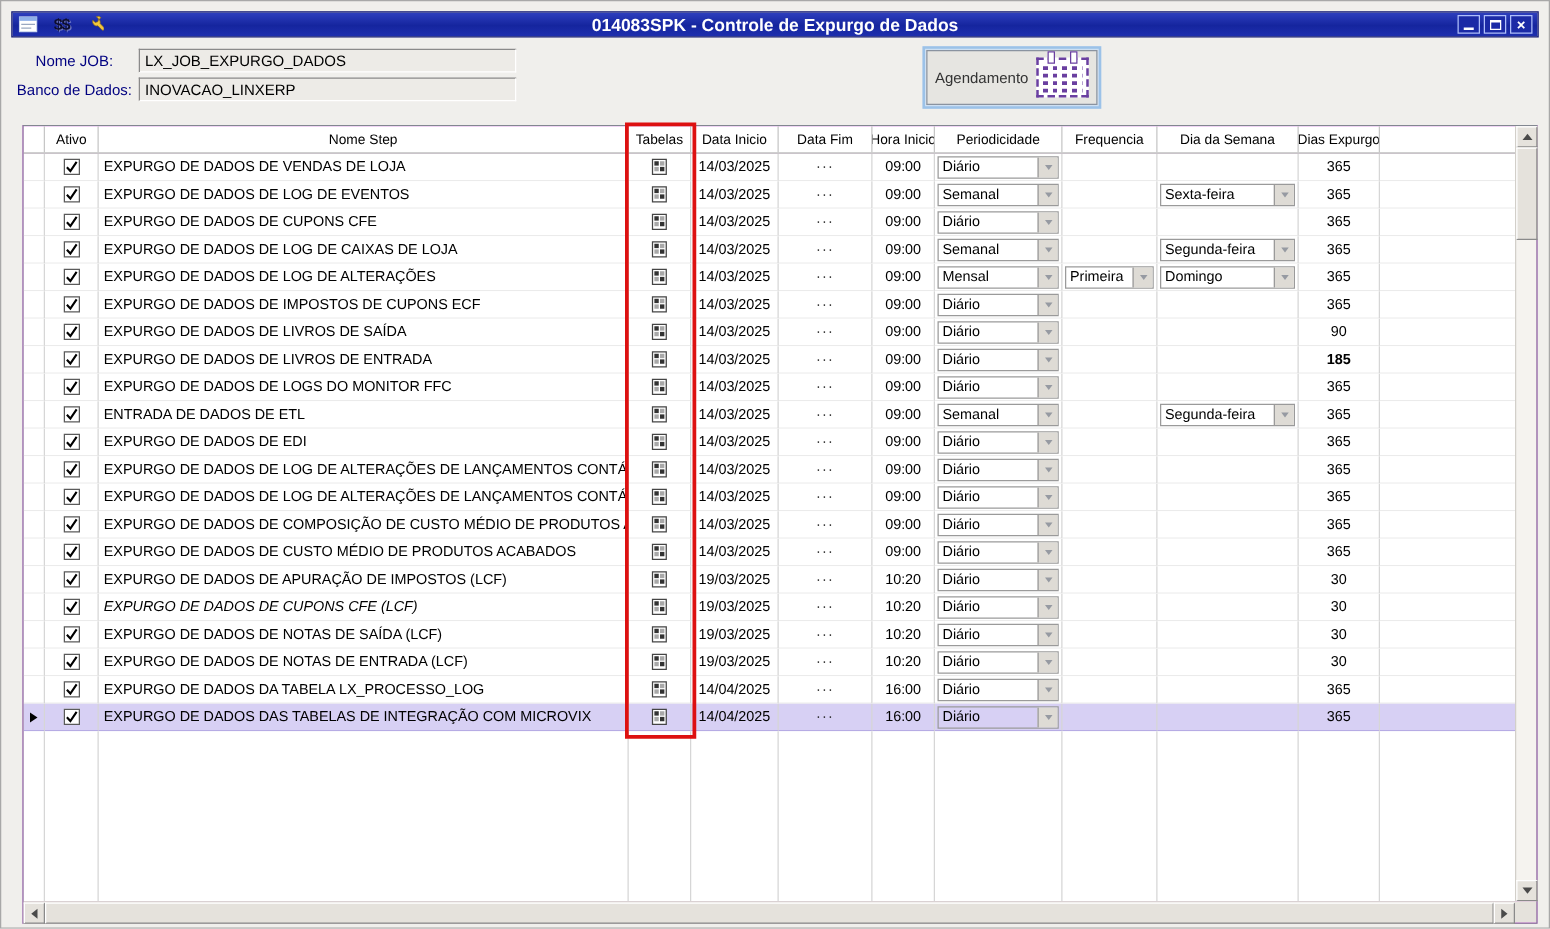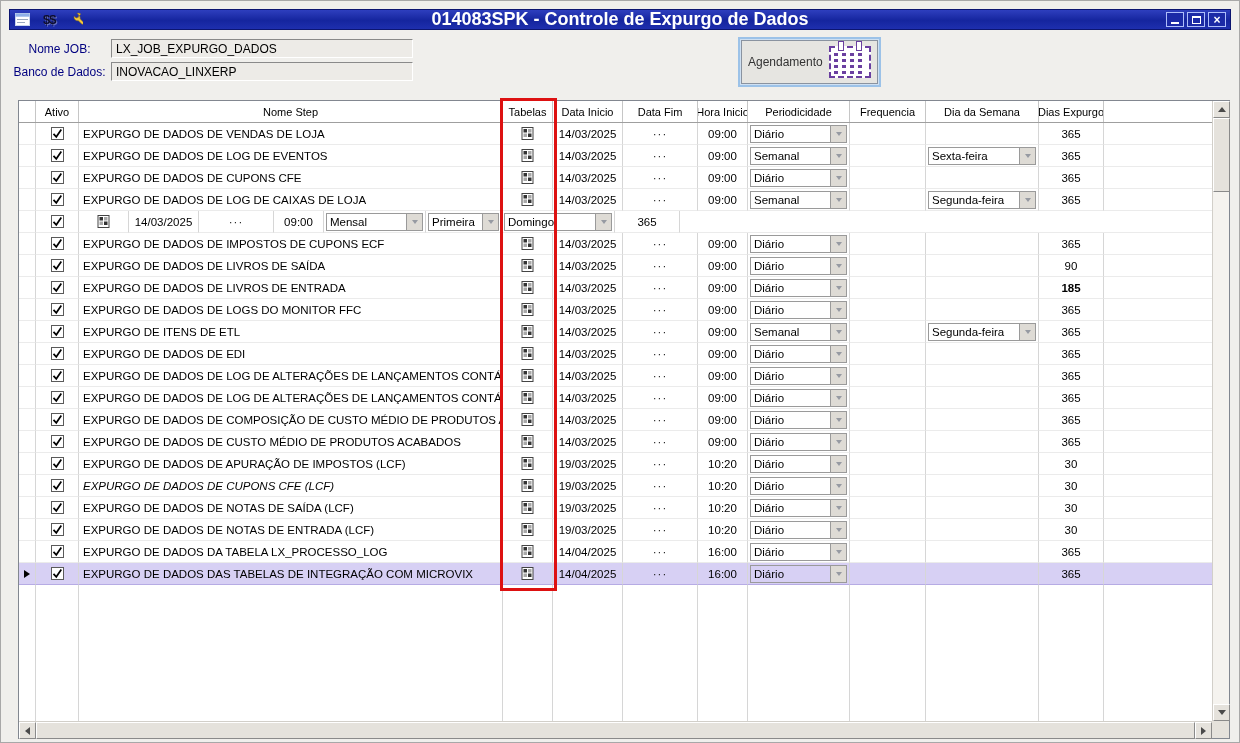--- a/index.html
+++ b/index.html
@@ -8,21 +8,21 @@
 
   .window { position: absolute; inset: 0; background: #f0efec; border: 1px solid #a8a8a8; }
 
   
   .titlebar { position: absolute; left: 8px; right: 8px; top: 8px; height: 21px;
     background: linear-gradient(180deg, #2e3fbe 0%, #15259e 55%, #1e2fae 100%);
     display: flex; align-items: center; border: 1px solid #0c1570; }
   .tb-icons { display: flex; align-items: center; gap: 13px; padding-left: 5px; z-index: 2; }
   .tb-icons .ticn { display: inline-flex; align-items: center; justify-content: center; height: 16px; }
   .money-glyph { font-weight: bold; font-size: 13px; color: #0d0d2e; text-shadow: 1px 1px 0 rgba(255,255,255,0.35); letter-spacing: -1px; }
-  .title-text { position: absolute; left: 0; right: 0; text-align: center; color: #fff; font-weight: bold; font-size: 18px; }
+  .title-text { position: absolute; left: 0; right: 0; text-align: center; color: #fff; font-weight: bold; font-size: 14px; }
   .win-controls { margin-left: auto; display: flex; gap: 3px; padding-right: 4px; z-index: 2; }
   .wbtn { width: 18px; height: 15px; background: #1b2aa6; border: 1px solid #aebefa; display: flex; align-items: center; justify-content: center; color: #fff; font-size: 11px; line-height: 1; cursor: default; }
   .glyph-min { display: block; width: 8px; height: 2px; background: #fff; margin-top: 7px; }
   .glyph-max { display: block; width: 9px; height: 8px; border: 1.5px solid #fff; border-top-width: 2.5px; }
   .glyph-close { font-size: 12px; font-weight: bold; }
 
   
   .lbl { position: absolute; color: #000080; font-size: 12px; width: 97px; text-align: center; white-space: nowrap; }
   .field { position: absolute; left: 110px; width: 302px; height: 19px; background: #edebe7;
     border: 1px solid; border-color: #8a8a8a #ffffff #ffffff #8a8a8a; font-size: 12px; color: #000;
@@ -309,20 +309,21 @@
         </div>
         <div class="grow">
           <div class="gcell cc" style="width: 17px;"></div>
           <div class="gcell cc" style="width: 43px;">
             <span class="cb">
               <svg width="11" height="11" viewBox="0 0 11 11">
                 <path d="M1.5 5.8l2.8 3 5-7.3" stroke="#000" stroke-width="1.7" fill="none"></path>
               </svg>
             </span>
           </div>
+          <div class="gcell nm" style="width: 424px;">EXPURGO DE DADOS DE LOG DE ALTERAÇÕES</div>
           <div class="gcell cc" style="width: 50px;">
             <span class="ticon">
               <svg width="15" height="15" viewBox="0 0 15 15">
                 <rect x="2" y="1.5" width="11" height="12" fill="#fff" stroke="#444"></rect>
                 <rect x="3.5" y="3" width="3.5" height="3.5" fill="#333"></rect>
                 <rect x="8" y="3" width="3.5" height="3.5" fill="#a8a8a8"></rect>
                 <rect x="3.5" y="7.5" width="3.5" height="3.5" fill="#a8a8a8"></rect>
                 <rect x="8" y="7.5" width="3.5" height="3.5" fill="#333"></rect>
               </svg>
             </span>
@@ -507,21 +508,21 @@
         </div>
         <div class="grow">
           <div class="gcell cc" style="width: 17px;"></div>
           <div class="gcell cc" style="width: 43px;">
             <span class="cb">
               <svg width="11" height="11" viewBox="0 0 11 11">
                 <path d="M1.5 5.8l2.8 3 5-7.3" stroke="#000" stroke-width="1.7" fill="none"></path>
               </svg>
             </span>
           </div>
-          <div class="gcell nm" style="width: 424px;">EXPURGO DE ITENS DE ETL</div>
+          <div class="gcell nm" style="width: 424px;">ENTRADA DE DADOS DE ETL</div>
           <div class="gcell cc" style="width: 50px;">
             <span class="ticon">
               <svg width="15" height="15" viewBox="0 0 15 15">
                 <rect x="2" y="1.5" width="11" height="12" fill="#fff" stroke="#444"></rect>
                 <rect x="3.5" y="3" width="3.5" height="3.5" fill="#333"></rect>
                 <rect x="8" y="3" width="3.5" height="3.5" fill="#a8a8a8"></rect>
                 <rect x="3.5" y="7.5" width="3.5" height="3.5" fill="#a8a8a8"></rect>
                 <rect x="8" y="7.5" width="3.5" height="3.5" fill="#333"></rect>
               </svg>
             </span>

